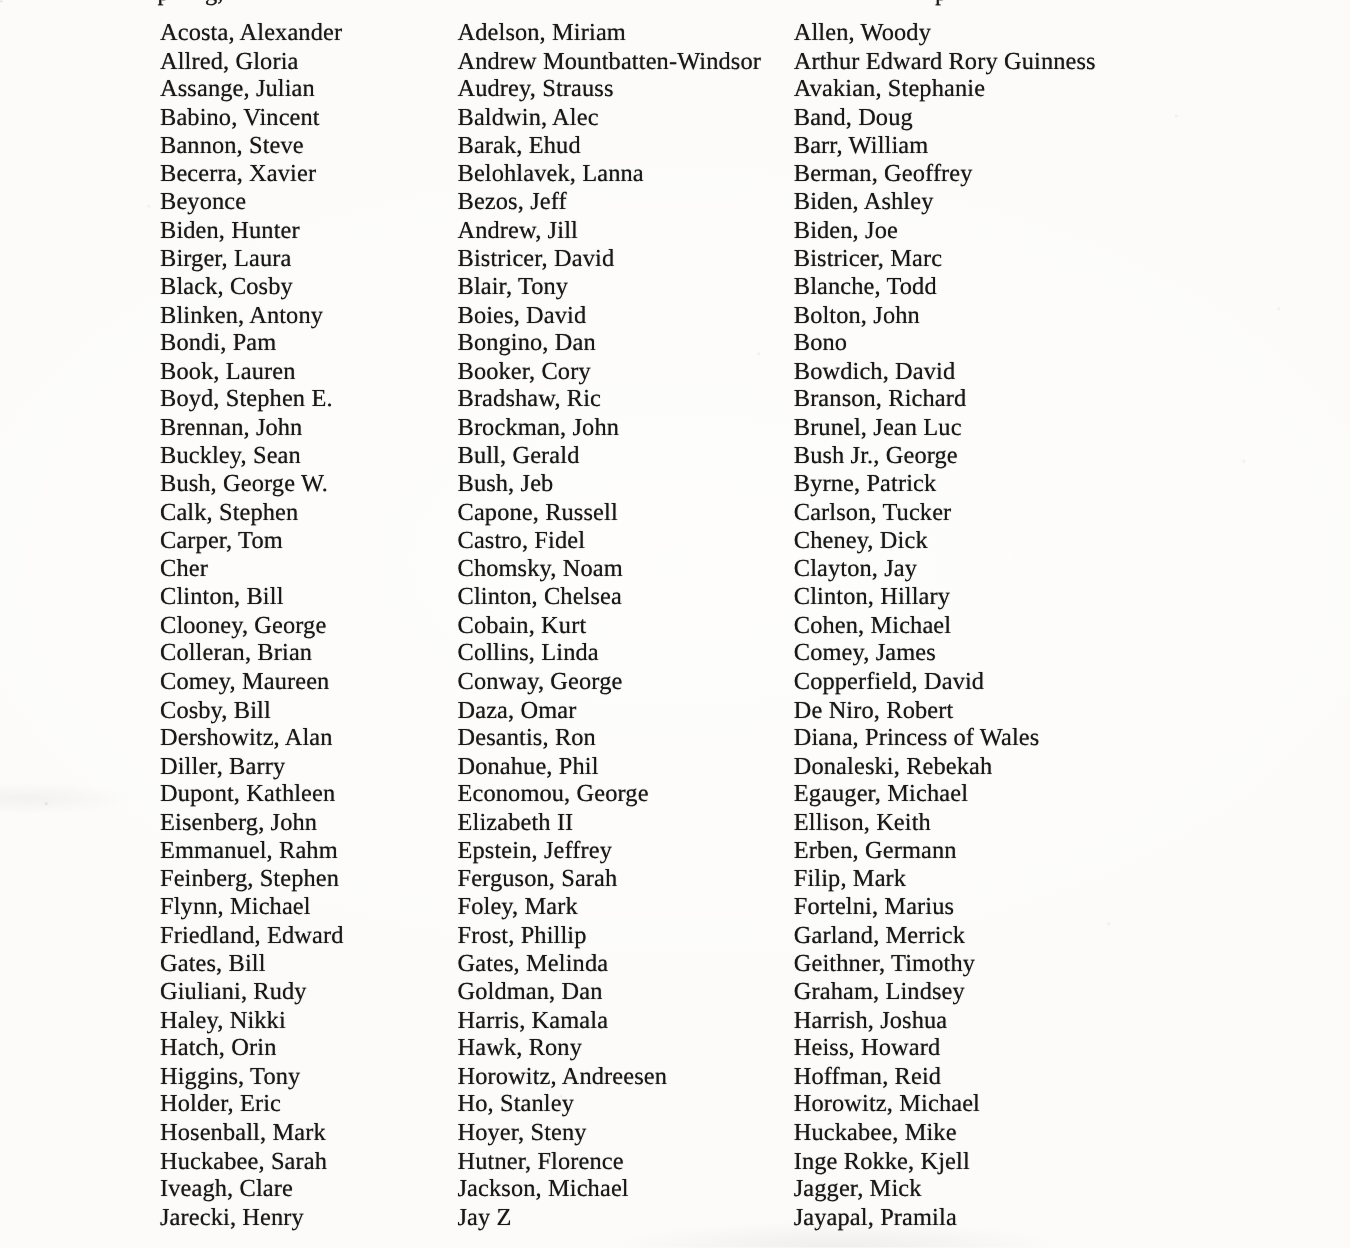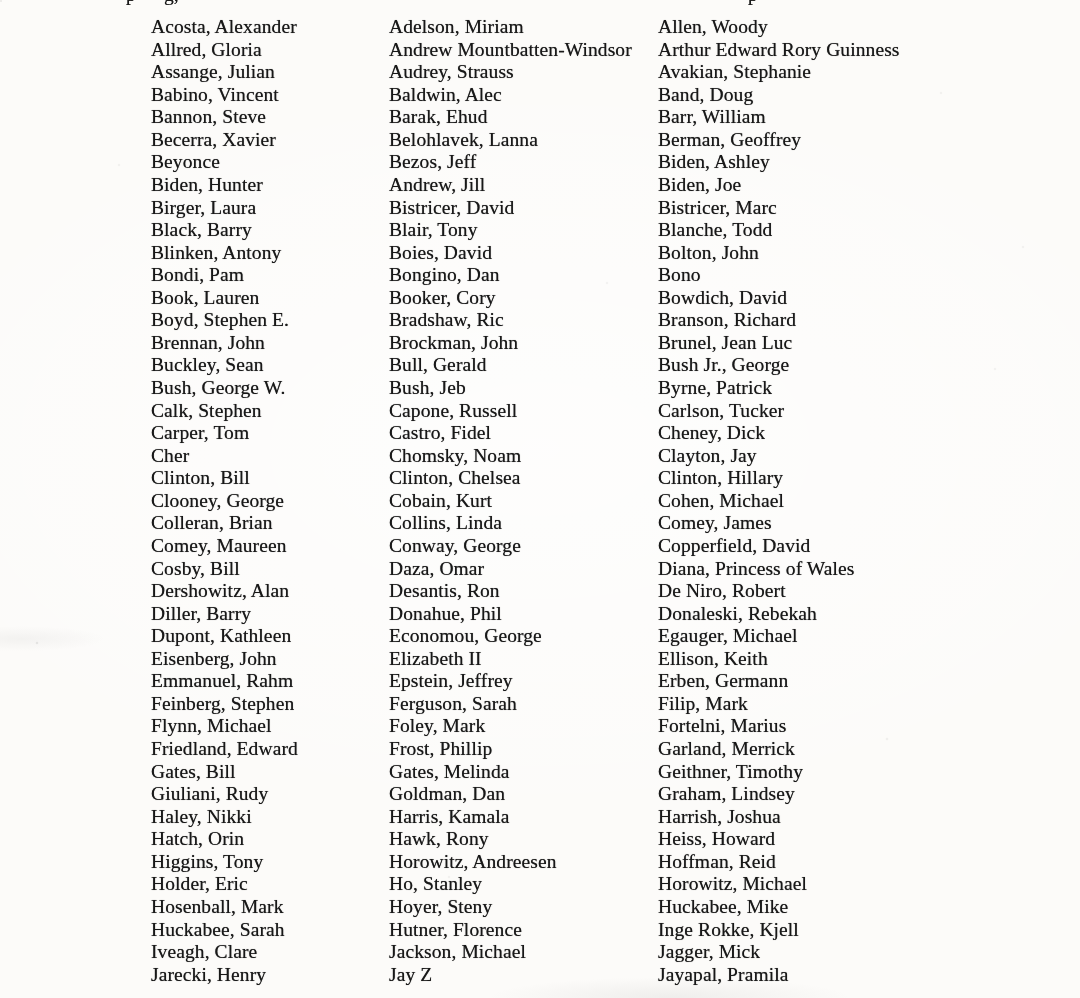--- a/index.html
+++ b/index.html
@@ -61,21 +61,20 @@
   .name-columns {
     position: absolute;
     top: 16px;
     left: 0;
     width: 100%;
   }
   .name-col {
     position: absolute;
     top: 0;
     white-space: nowrap;
-    margin-left: 23px;
   }
   .col-0 { left: 128px; }
   .col-1 { left: 366px; }
   .col-2 { left: 635px; }
   .name-row {
     font-size: 19.5px;
     line-height: 22.57px;
     color: #181818;
     letter-spacing: 0.1px;
     text-shadow: 0 0 0.7px rgba(25,25,25,0.75);
@@ -97,21 +96,21 @@
     <div class="name-col col-0">
       <div class="name-row">Acosta, Alexander</div>
       <div class="name-row">Allred, Gloria</div>
       <div class="name-row">Assange, Julian</div>
       <div class="name-row">Babino, Vincent</div>
       <div class="name-row">Bannon, Steve</div>
       <div class="name-row">Becerra, Xavier</div>
       <div class="name-row">Beyonce</div>
       <div class="name-row">Biden, Hunter</div>
       <div class="name-row">Birger, Laura</div>
-      <div class="name-row">Black, Barry</div>
+      <div class="name-row">Black, Cosby</div>
       <div class="name-row">Blinken, Antony</div>
       <div class="name-row">Bondi, Pam</div>
       <div class="name-row">Book, Lauren</div>
       <div class="name-row">Boyd, Stephen E.</div>
       <div class="name-row">Brennan, John</div>
       <div class="name-row">Buckley, Sean</div>
       <div class="name-row">Bush, George W.</div>
       <div class="name-row">Calk, Stephen</div>
       <div class="name-row">Carper, Tom</div>
       <div class="name-row">Cher</div>
@@ -202,22 +201,22 @@
       <div class="name-row">Brunel, Jean Luc</div>
       <div class="name-row">Bush Jr., George</div>
       <div class="name-row">Byrne, Patrick</div>
       <div class="name-row">Carlson, Tucker</div>
       <div class="name-row">Cheney, Dick</div>
       <div class="name-row">Clayton, Jay</div>
       <div class="name-row">Clinton, Hillary</div>
       <div class="name-row">Cohen, Michael</div>
       <div class="name-row">Comey, James</div>
       <div class="name-row">Copperfield, David</div>
+      <div class="name-row">De Niro, Robert</div>
       <div class="name-row">Diana, Princess of Wales</div>
-      <div class="name-row">De Niro, Robert</div>
       <div class="name-row">Donaleski, Rebekah</div>
       <div class="name-row">Egauger, Michael</div>
       <div class="name-row">Ellison, Keith</div>
       <div class="name-row">Erben, Germann</div>
       <div class="name-row">Filip, Mark</div>
       <div class="name-row">Fortelni, Marius</div>
       <div class="name-row">Garland, Merrick</div>
       <div class="name-row">Geithner, Timothy</div>
       <div class="name-row">Graham, Lindsey</div>
       <div class="name-row">Harrish, Joshua</div>

